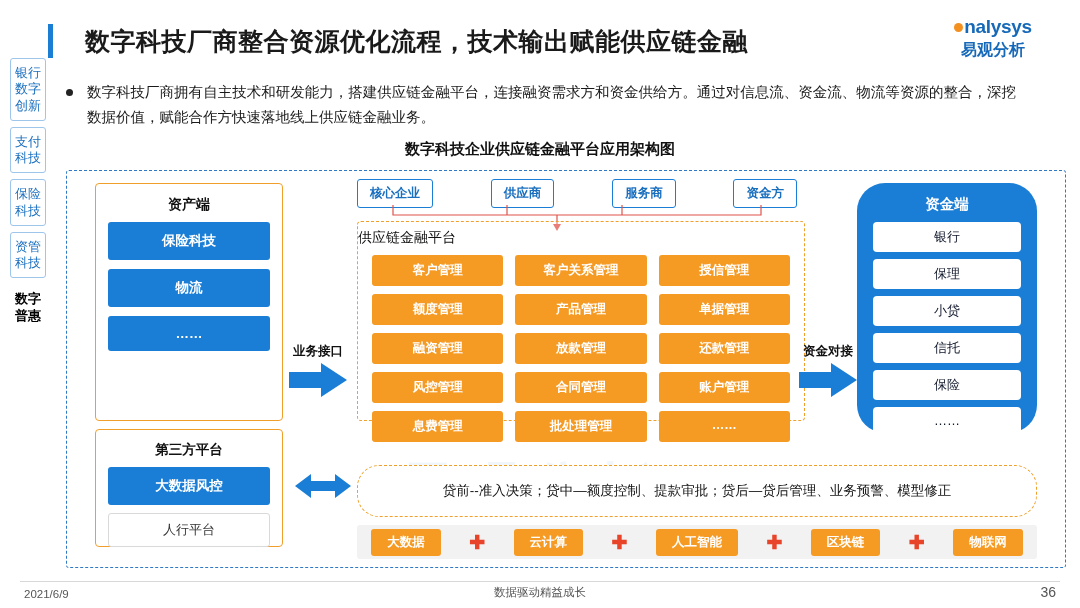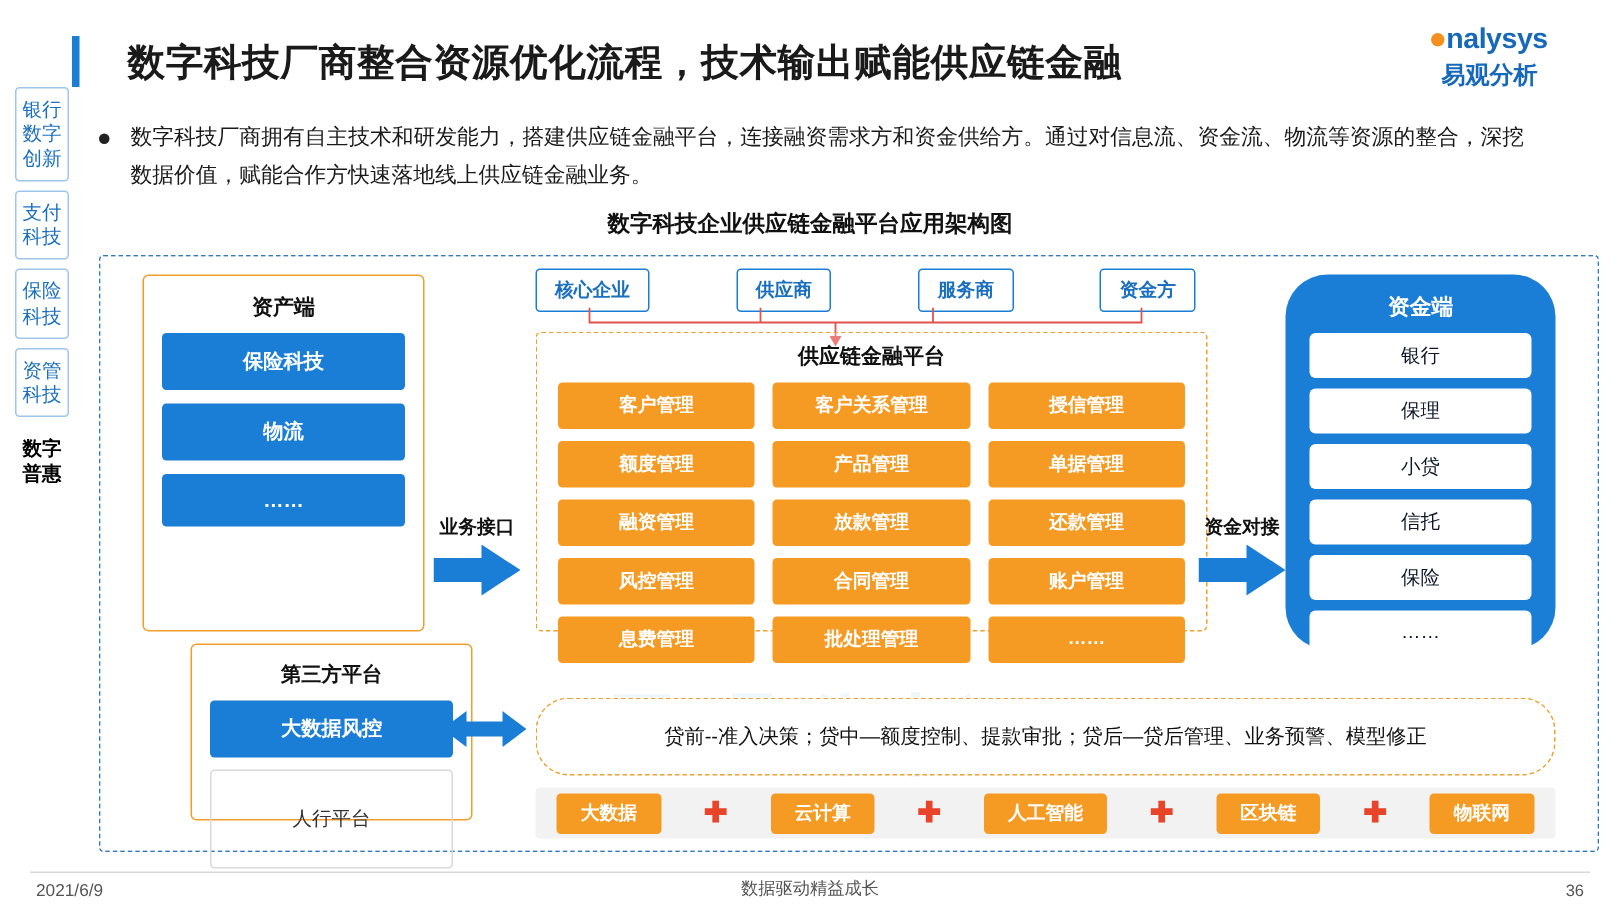--- a/index.html
+++ b/index.html
@@ -87,28 +87,28 @@
     padding: 6px 0 8px;
   }
   .blue-item {
     background: #1a7ed6; color: #fff; font-size: 13.5px; font-weight: bold;
     text-align: center; padding: 10px 0; border-radius: 3px; margin: 0 6px 9px;
   }
 
   
   .third-box {
     position: absolute; left: 28px; top: 258px; width: 188px; height: 118px;
-    border: 1px solid #f0a02a; border-radius: 4px; background: #fff; padding: 6px; margin-left: 32px;
+    border: 1px solid #f0a02a; border-radius: 4px; background: #fff; padding: 6px;
   }
   .third-title {
     text-align: center; font-size: 13.5px; font-weight: bold; color: #111; padding: 5px 0 8px;
   }
   .third-light {
     border: 1px solid #d9d9d9; color: #333; font-size: 13px; text-align: center;
-    padding: 23px 0; border-radius: 3px; margin: 8px 6px 0;
+    padding: 7px 0; border-radius: 3px; margin: 8px 6px 0;
   }
 
   
   .tagrow {
     position: absolute; left: 290px; top: 8px; width: 440px;
     display: flex; justify-content: space-between;
   }
   .tag {
     border: 1px solid #1a7ed6; border-radius: 3px; background: #fff;
     color: #1a6fbf; font-size: 12.5px; font-weight: bold;
@@ -117,21 +117,21 @@
   .tag-connectors {
     position: absolute; left: 290px; top: 34px; width: 440px; height: 26px;
   }
 
   
   .platform {
     position: absolute; left: 290px; top: 50px; width: 448px; height: 200px;
     border: 1.3px dashed #f0a02a; border-radius: 4px; background: rgba(255,255,255,0.25);
   }
   .platform-title {
-    text-align: center; font-size: 14px; font-weight: bold; color: #111; padding: 7px 0 4px;
+    font-size: 14px; font-weight: normal; color: #111; padding: 7px 0 4px;
   }
   .grid {
     display: grid; grid-template-columns: repeat(3, 1fr);
     gap: 8px 12px; padding: 4px 14px 0;
   }
   .cell {
     background: #f59a23; color: #fff; font-size: 12.5px; font-weight: bold;
     text-align: center; padding: 7px 0; border-radius: 3px;
   }
 
@@ -172,21 +172,21 @@
   }
   .tech-pill {
     background: #f59a23; color: #fff; font-size: 12.5px; font-weight: bold;
     padding: 5px 16px; border-radius: 3px;
   }
   .plus { color: #e8442a; font-size: 19px; font-weight: bold; line-height: 1; }
 
   
   .footer-date { position: absolute; left: 24px; bottom: 8px; font-size: 11.5px; color: #555; }
   .footer-mid { position: absolute; left: 0; right: 0; bottom: 8px; text-align: center; font-size: 11.5px; color: #555; }
-  .footer-page { position: absolute; right: 24px; bottom: 8px; font-size: 11px; color: #555; }
+  .footer-page { position: absolute; right: 24px; bottom: 8px; font-size: 14px; color: #555; }
   .footer-rule { position: absolute; left: 20px; right: 20px; bottom: 26px; height: 1px; background: #d8d8d8; }
 
   
   .watermark {
     position: absolute; left: 330px; top: 280px; font-size: 58px; color: rgba(120,170,220,0.10);
     font-weight: bold; letter-spacing: 8px; pointer-events: none; white-space: nowrap;
   }
 </style>
 </head>
 <body>

